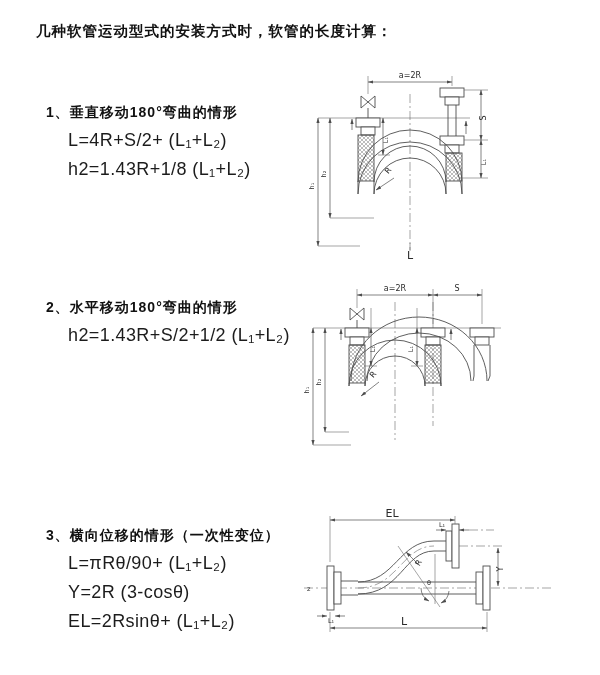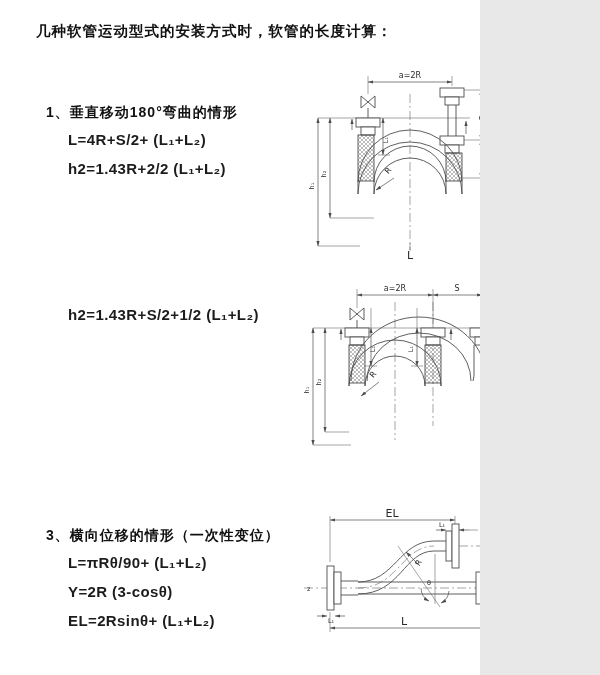--- a/index.html
+++ b/index.html
@@ -1,27 +1,27 @@
 <!DOCTYPE html>
 <html><head>
 <meta charset="utf-8">
 <style>
   html,body{margin:0;padding:0;background:#e8e8e8;}
   .page{
-    position:relative;width:480px;height:675px;background:#ffffff;
+    position:relative;width:600px;height:675px;background:#ffffff;
     font-family:"Liberation Sans","DejaVu Sans",sans-serif;
     color:#1a1a1a;overflow:hidden;
   }
   .title{
     position:absolute;left:36px;top:22px;font-size:14.5px;font-weight:bold;
     letter-spacing:1px;color:#111;
   }
   .sec{position:absolute;left:46px;}
   .sec-heading{font-size:14px;font-weight:bold;color:#111;letter-spacing:1px;line-height:16px;margin-bottom:12px;}
-  .formula{font-size:15px;color:#1c1c1c;line-height:16px;margin:8px 0 13px 22px;letter-spacing:0.4px;font-weight:700;}
+  .formula{font-size:18px;color:#1c1c1c;line-height:16px;margin:0 0 13px 22px;letter-spacing:0.4px;font-weight:400;}
   .diag{position:absolute;}
   svg{overflow:visible;}
   .ln{stroke:#4d4d4d;stroke-width:0.9;fill:none;}
   .thin{stroke:#6a6a6a;stroke-width:0.6;fill:none;}
   .dim{stroke:#4d4d4d;stroke-width:0.7;fill:none;marker-start:url(#arrh);marker-end:url(#arrh);}
   .dimE{stroke:#4d4d4d;stroke-width:0.7;fill:none;marker-end:url(#arrh);}
   .cl{stroke:#6a6a6a;stroke-width:0.6;fill:none;stroke-dasharray:9 3 2 3;}
   .hose{fill:url(#hatch);stroke:#4d4d4d;stroke-width:0.9;}
   .flg{fill:#ffffff;stroke:#4d4d4d;stroke-width:0.9;}
   text{font-family:"DejaVu Sans","Liberation Sans",sans-serif;fill:#2a2a2a;}
@@ -32,24 +32,25 @@
 </head>
 <body>
 
 <div class="page">
 
   <div class="title">几种软管运动型式的安装方式时，软管的长度计算：</div>
 
   <div class="sec" style="top:104px;">
     <div class="sec-heading">1、垂直移动180°弯曲的情形</div>
     <div class="formula">L=4R+S/2+ (L₁+L₂)</div>
-    <div class="formula">h2=1.43R+2/2 (L₁+L₂)</div>
+    <div class="formula">h2=1.43R+1/8 (L₁+L₂)</div>
   </div>
 
   <div class="sec" style="top:299px;">
+    <div class="sec-heading">2、水平移动180°弯曲的情形</div>
     <div class="formula">h2=1.43R+S/2+1/2 (L₁+L₂)</div>
   </div>
 
   <div class="sec" style="top:527px;">
     <div class="sec-heading">3、横向位移的情形（一次性变位）</div>
     <div class="formula">L=πRθ/90+ (L₁+L₂)</div>
     <div class="formula">Y=2R (3-cosθ)</div>
     <div class="formula">EL=2Rsinθ+ (L₁+L₂)</div>
   </div>
 

